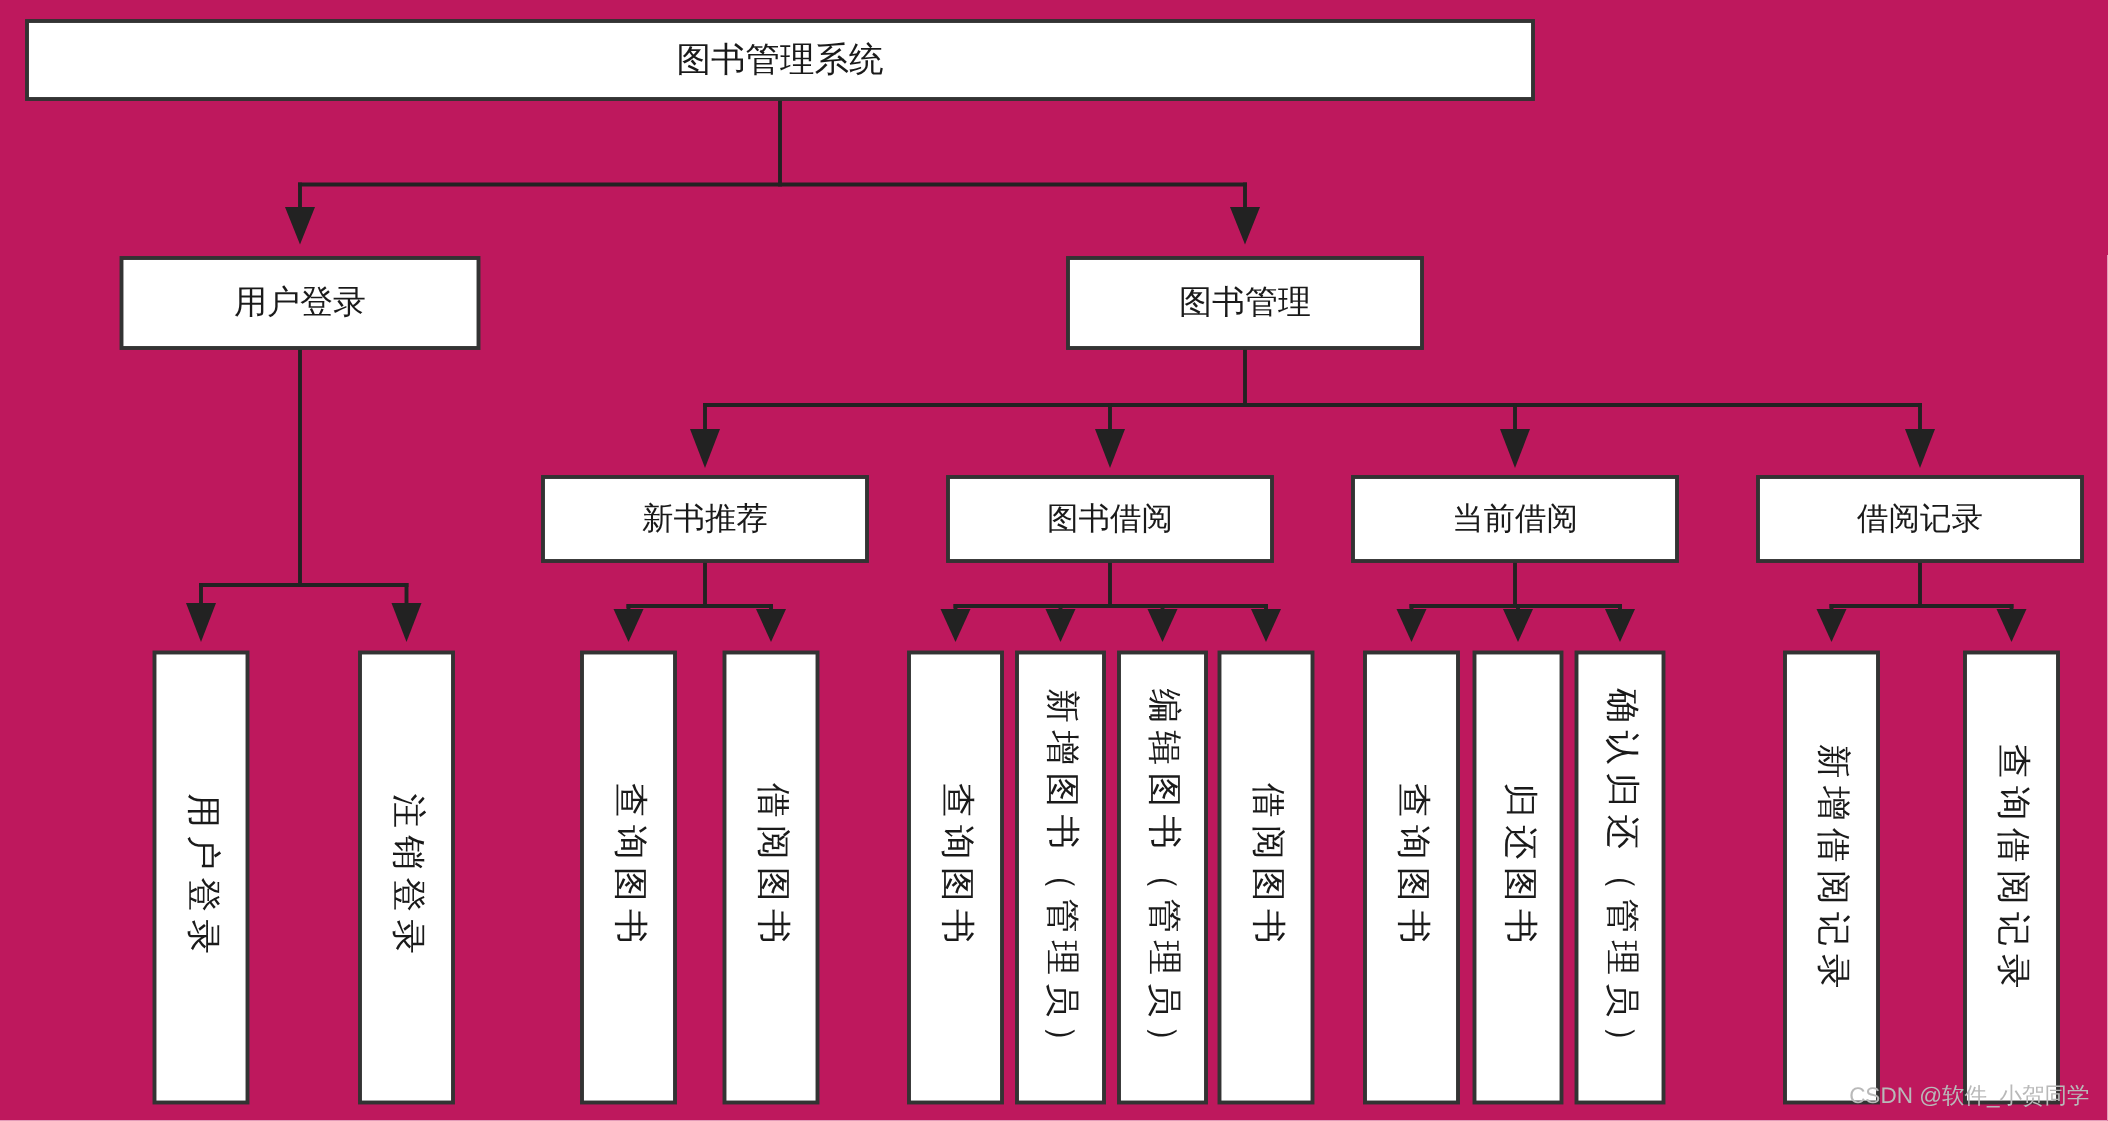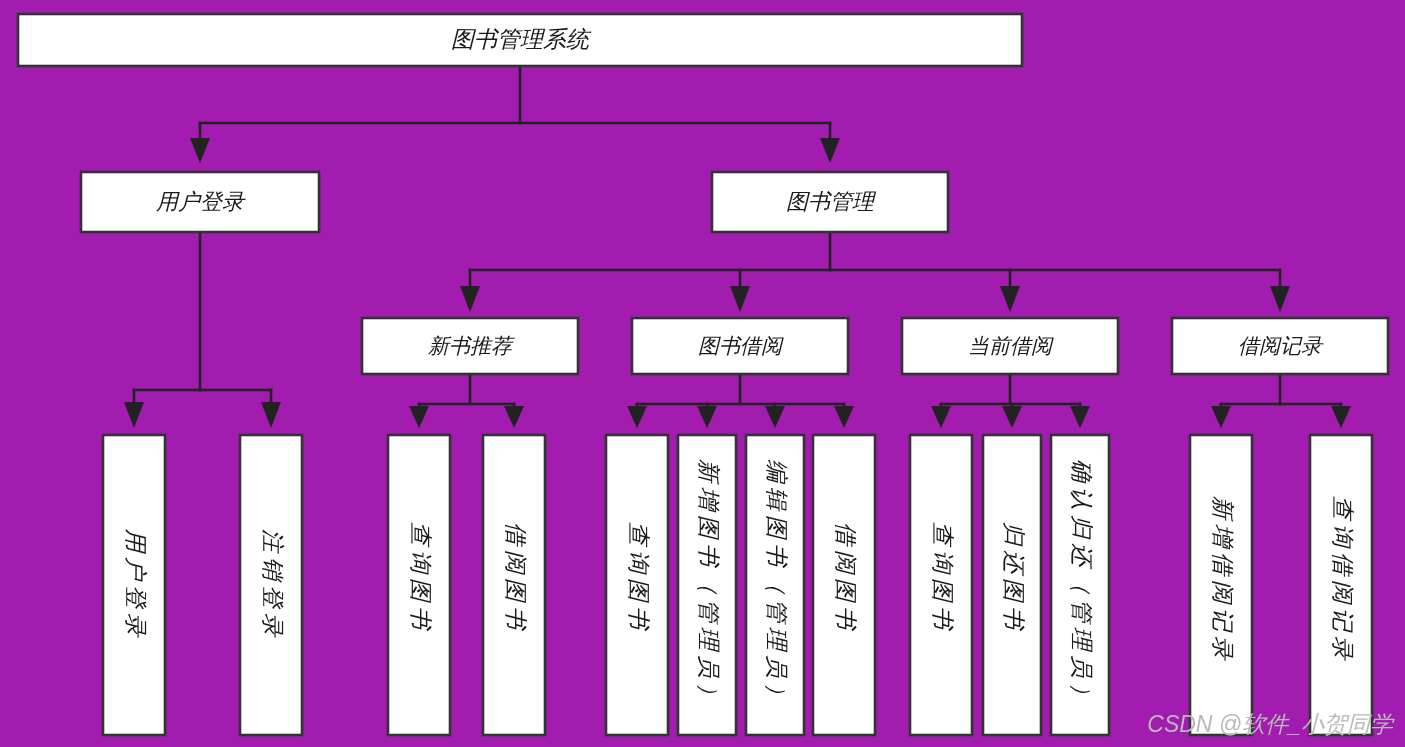--- a/index.html
+++ b/index.html
@@ -7,23 +7,22 @@
     padding: 0;
     background: #ffffff;
   }
   body {
     font-family: "Liberation Sans", "DejaVu Sans", sans-serif;
   }
   #stage {
     position: relative;
     width: 1405px;
     height: 747px;
-    background: #a21caf;
+    background: #be185d;
     overflow: hidden;
-    font-style: italic;
   }
   svg.diagram {
     position: absolute;
     left: 0;
     top: 0;
     width: 1405px;
     height: 747px;
   }
   .node-box {
     fill: #ffffff;
@@ -51,21 +50,21 @@
   .lbl-l2   { font-size: 21px; }
   .lbl-leaf {
     font-size: 23px;
     letter-spacing: 5px;
   }
   .watermark {
     position: absolute;
     right: 12px;
     bottom: 7px;
     font-family: "Liberation Sans", "DejaVu Sans", sans-serif;
-    font-size: 23px;
+    font-size: 15px;
     color: #b9b9b9;
     white-space: nowrap;
     user-select: none;
   }
 </style>
 </head>
 <body>
 
 <div id="stage">
 

